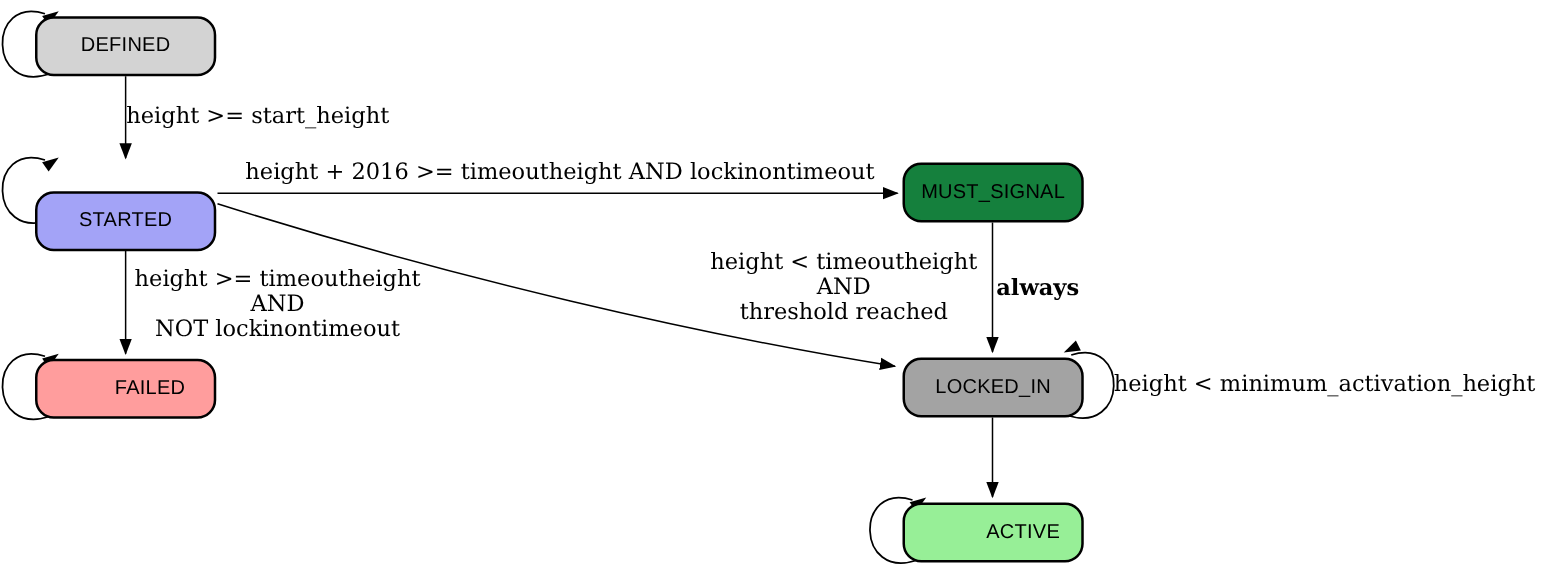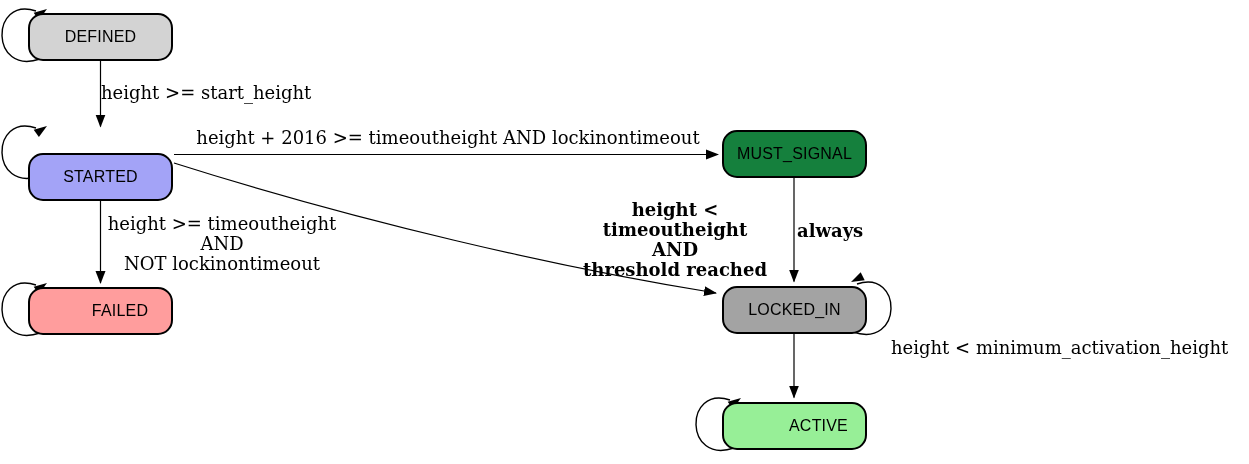--- a/index.html
+++ b/index.html
@@ -34,23 +34,23 @@
   .edge-label{
     position:absolute;
     font-family:"DejaVu Serif","Liberation Serif",serif;
     font-size:18px;line-height:20px;color:#000;
     white-space:nowrap;
   }
   .edge-label.multiline{white-space:pre-line;text-align:center;}
   .lbl-e1{left:101px;top:83px;}
   .lbl-e2{left:184px;top:128px;width:528px;text-align:center;}
   .lbl-e3{left:100px;top:200px;width:244px;margin-top:14px;}
-  .lbl-e4{left:560px;top:200px;width:230px;font-weight:bold;}
+  .lbl-e4{left:560px;top:200px;width:230px;}
   .lbl-e5{left:797px;top:221px;font-weight:bold;}
-  .lbl-e6{left:891px;top:298px;margin-top:40px;}
+  .lbl-e6{left:891px;top:298px;}
   .lbl-e7{left:792px;top:356px;}
 </style>
 </head>
 <body>
 
 <div class="canvas">
 
   <svg class="edges" viewBox="0 0 1249 464" xmlns="http://www.w3.org/2000/svg">
     <defs>
       <marker id="ah" markerUnits="userSpaceOnUse" markerWidth="14" markerHeight="12" viewBox="0 0 14 12" refX="12" refY="6" orient="auto">

